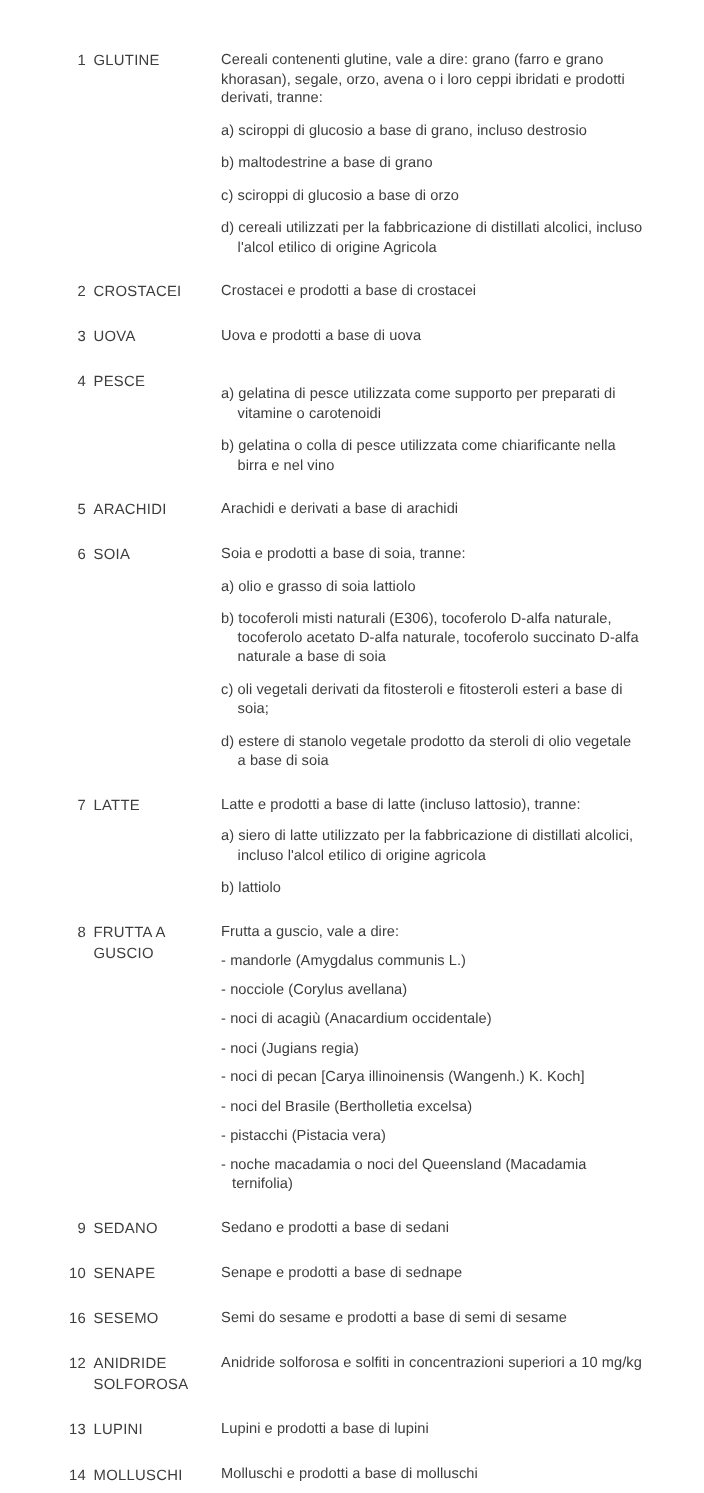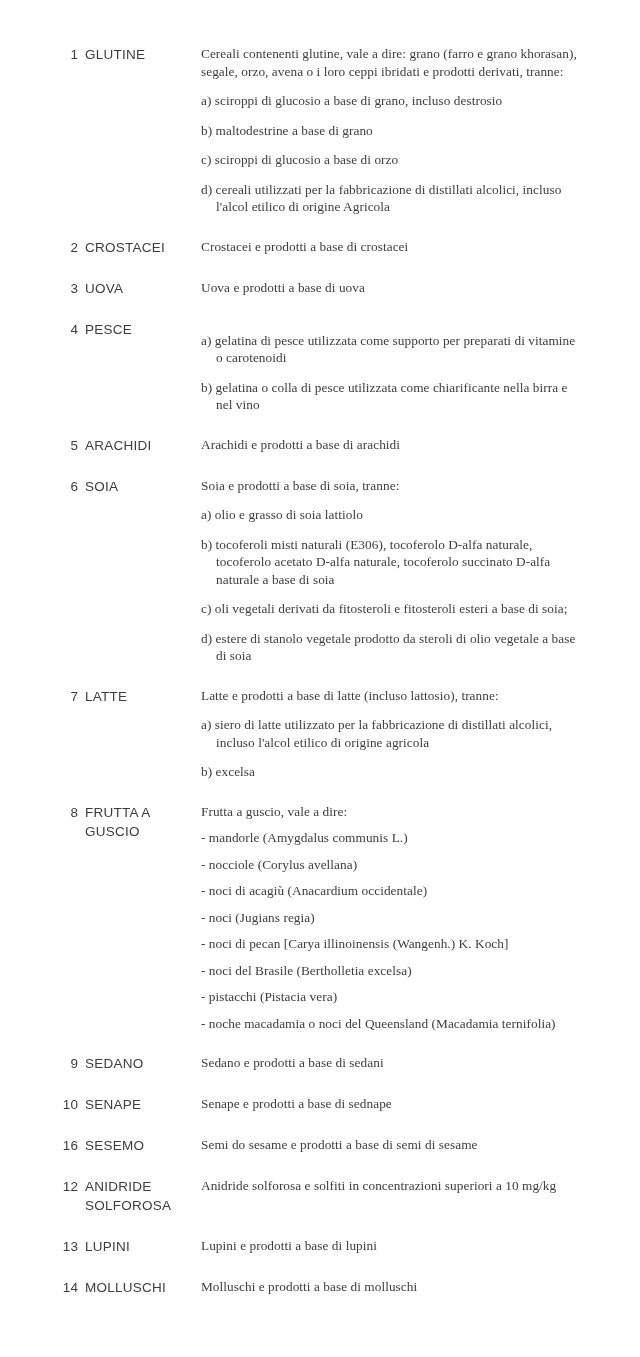--- a/index.html
+++ b/index.html
@@ -43,21 +43,20 @@
     line-height: 19px;
     color: #3d3d3d;
     letter-spacing: 0.25px;
   }
   .desc {
     flex: 1 1 auto;
     min-width: 0;
     font-size: 13.3px;
     line-height: 17.5px;
     color: #3d3d3d;
-    font-family: Liberation Serif, serif;
   }
   .desc .lead {
     margin: 0;
     letter-spacing: 0.05px;
   }
   .desc .sub {
     margin: 12px 0 0 0;
     padding-left: 15px;
     text-indent: -15px;
     letter-spacing: 0.05px;
@@ -103,41 +102,41 @@
       <div class="name">PESCE</div>
       <div class="desc">
         <p class="sub">a) gelatina di pesce utilizzata come supporto per preparati di vitamine o carotenoidi</p>
         <p class="sub">b) gelatina o colla di pesce utilizzata come chiarificante nella birra e nel vino</p>
       </div>
     </div>
     <div class="row">
       <div class="num">5</div>
       <div class="name">ARACHIDI</div>
       <div class="desc">
-        <p class="lead">Arachidi e prodotti a base di arachidi</p>
+        <p class="lead">Arachidi e derivati a base di arachidi</p>
       </div>
     </div>
     <div class="row">
       <div class="num">6</div>
       <div class="name">SOIA</div>
       <div class="desc">
         <p class="lead">Soia e prodotti a base di soia, tranne:</p>
         <p class="sub">a) olio e grasso di soia lattiolo</p>
         <p class="sub">b) tocoferoli misti naturali (E306), tocoferolo D-alfa naturale, tocoferolo acetato D-alfa naturale, tocoferolo succinato D-alfa naturale a base di soia</p>
         <p class="sub">c) oli vegetali derivati da fitosteroli e fitosteroli esteri a base di soia;</p>
         <p class="sub">d) estere di stanolo vegetale prodotto da steroli di olio vegetale a base di soia</p>
       </div>
     </div>
     <div class="row">
       <div class="num">7</div>
       <div class="name">LATTE</div>
       <div class="desc">
         <p class="lead">Latte e prodotti a base di latte (incluso lattosio), tranne:</p>
         <p class="sub">a) siero di latte utilizzato per la fabbricazione di distillati alcolici, incluso l'alcol etilico di origine agricola</p>
-        <p class="sub">b) excelsa</p>
+        <p class="sub">b) lattiolo</p>
       </div>
     </div>
     <div class="row">
       <div class="num">8</div>
       <div class="name">FRUTTA A GUSCIO</div>
       <div class="desc">
         <p class="lead">Frutta a guscio, vale a dire:</p>
         <p class="bullet">- mandorle (Amygdalus communis L.)</p>
         <p class="bullet">- nocciole (Corylus avellana)</p>
         <p class="bullet">- noci di acagiù (Anacardium occidentale)</p>

